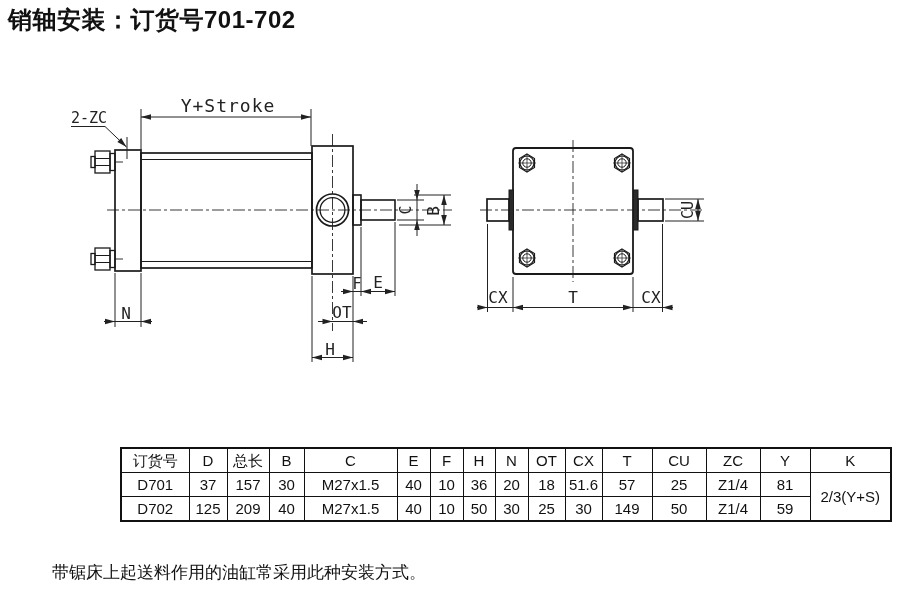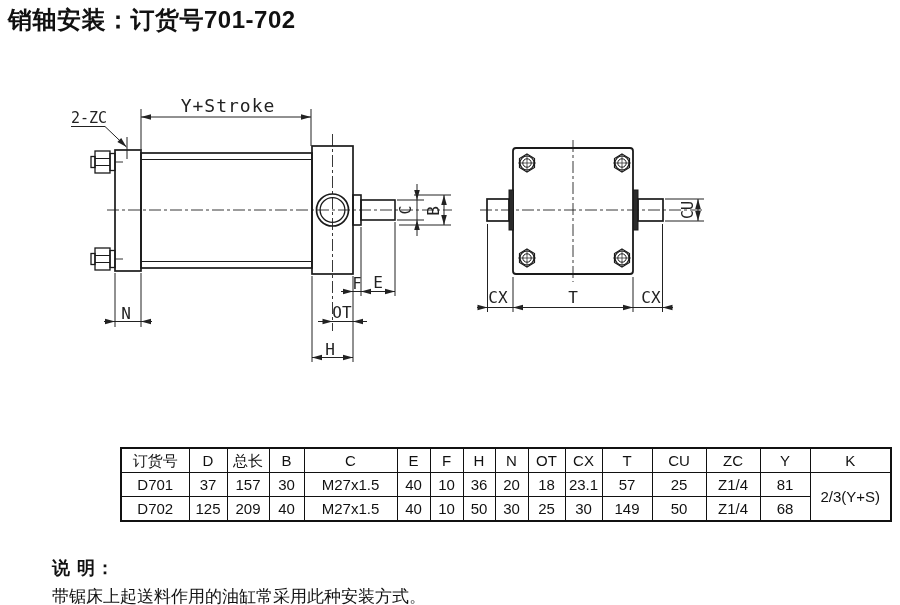--- a/index.html
+++ b/index.html
@@ -271,21 +271,21 @@
     <td>D701</td>
     <td>37</td>
     <td>157</td>
     <td>30</td>
     <td>M27x1.5</td>
     <td>40</td>
     <td>10</td>
     <td>36</td>
     <td>20</td>
     <td>18</td>
-    <td>23.1</td>
+    <td>51.6</td>
     <td>57</td>
     <td>25</td>
     <td>Z1/4</td>
     <td>81</td>
     <td rowspan="2">2/3(Y+S)</td>
   </tr>
   <tr>
     <td>D702</td>
     <td>125</td>
     <td>209</td>
@@ -293,21 +293,20 @@
     <td>M27x1.5</td>
     <td>40</td>
     <td>10</td>
     <td>50</td>
     <td>30</td>
     <td>25</td>
     <td>30</td>
     <td>149</td>
     <td>50</td>
     <td>Z1/4</td>
-    <td>68</td>
+    <td>59</td>
   </tr>
 </tbody>
   </table>
 
 <div class="notes">
-  <div class="notes-heading">说 明：</div>
   <div class="notes-body">带锯床上起送料作用的油缸常采用此种安装方式。</div>
 </div>
 
 </body></html>

